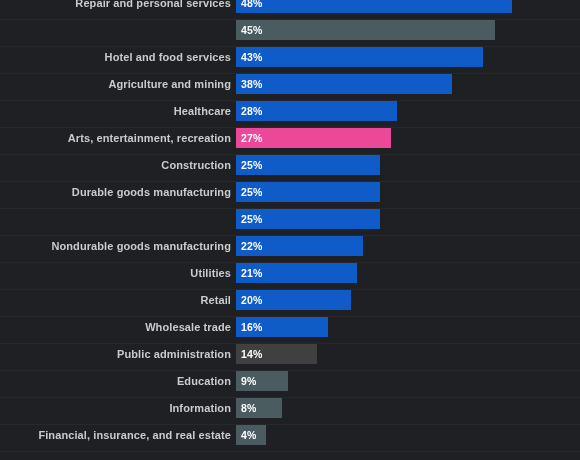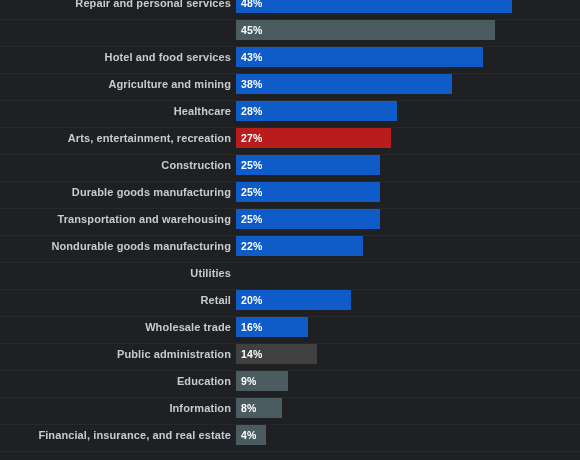--- a/index.html
+++ b/index.html
@@ -127,21 +127,21 @@
         <div class="row-label">Healthcare</div>
         <div class="bar-track">
           <div class="bar" style="width: 161px; background: rgb(15, 92, 200);">
             <span class="bar-value">28%</span>
           </div>
         </div>
       </div>
       <div class="row">
         <div class="row-label">Arts, entertainment, recreation</div>
         <div class="bar-track">
-          <div class="bar" style="width: 155px; background: #b91c1c;">
+          <div class="bar" style="width: 155px; background: #ec4899;">
             <span class="bar-value">27%</span>
           </div>
         </div>
       </div>
       <div class="row">
         <div class="row-label">Construction</div>
         <div class="bar-track">
           <div class="bar" style="width: 144px; background: rgb(15, 92, 200);">
             <span class="bar-value">25%</span>
           </div>
@@ -149,50 +149,54 @@
       </div>
       <div class="row">
         <div class="row-label">Durable goods manufacturing</div>
         <div class="bar-track">
           <div class="bar" style="width: 144px; background: rgb(15, 92, 200);">
             <span class="bar-value">25%</span>
           </div>
         </div>
       </div>
       <div class="row">
-        <div class="row-label">Transportation and warehousing</div>
         <div class="bar-track">
           <div class="bar" style="width: 144px; background: rgb(15, 92, 200);">
             <span class="bar-value">25%</span>
           </div>
         </div>
       </div>
       <div class="row">
         <div class="row-label">Nondurable goods manufacturing</div>
         <div class="bar-track">
           <div class="bar" style="width: 127px; background: rgb(15, 92, 200);">
             <span class="bar-value">22%</span>
           </div>
         </div>
       </div>
       <div class="row">
         <div class="row-label">Utilities</div>
+        <div class="bar-track">
+          <div class="bar" style="width: 121px; background: rgb(15, 92, 200);">
+            <span class="bar-value">21%</span>
+          </div>
+        </div>
       </div>
       <div class="row">
         <div class="row-label">Retail</div>
         <div class="bar-track">
           <div class="bar" style="width: 115px; background: rgb(15, 92, 200);">
             <span class="bar-value">20%</span>
           </div>
         </div>
       </div>
       <div class="row">
         <div class="row-label">Wholesale trade</div>
         <div class="bar-track">
-          <div class="bar" style="width: 72px; background: rgb(15, 92, 200);">
+          <div class="bar" style="width: 92px; background: rgb(15, 92, 200);">
             <span class="bar-value">16%</span>
           </div>
         </div>
       </div>
       <div class="row">
         <div class="row-label">Public administration</div>
         <div class="bar-track">
           <div class="bar alt" style="width: 81px; background: #404040;">
             <span class="bar-value">14%</span>
           </div>

